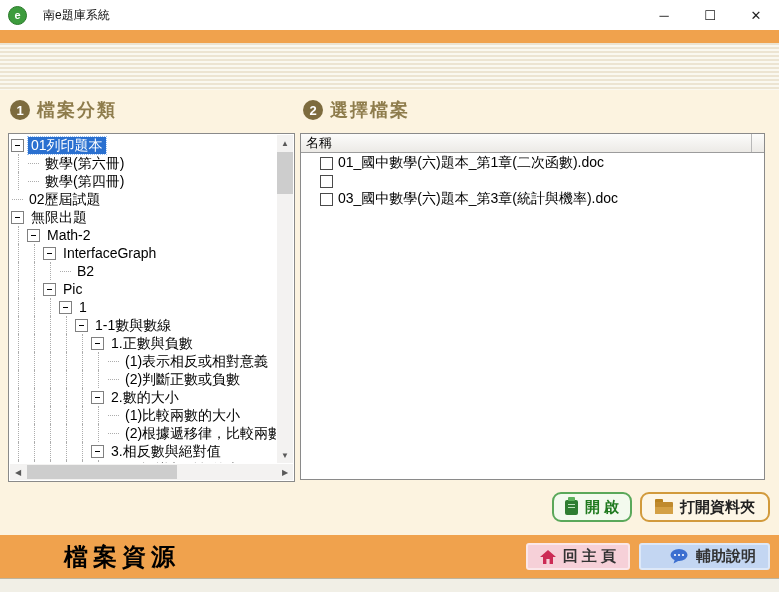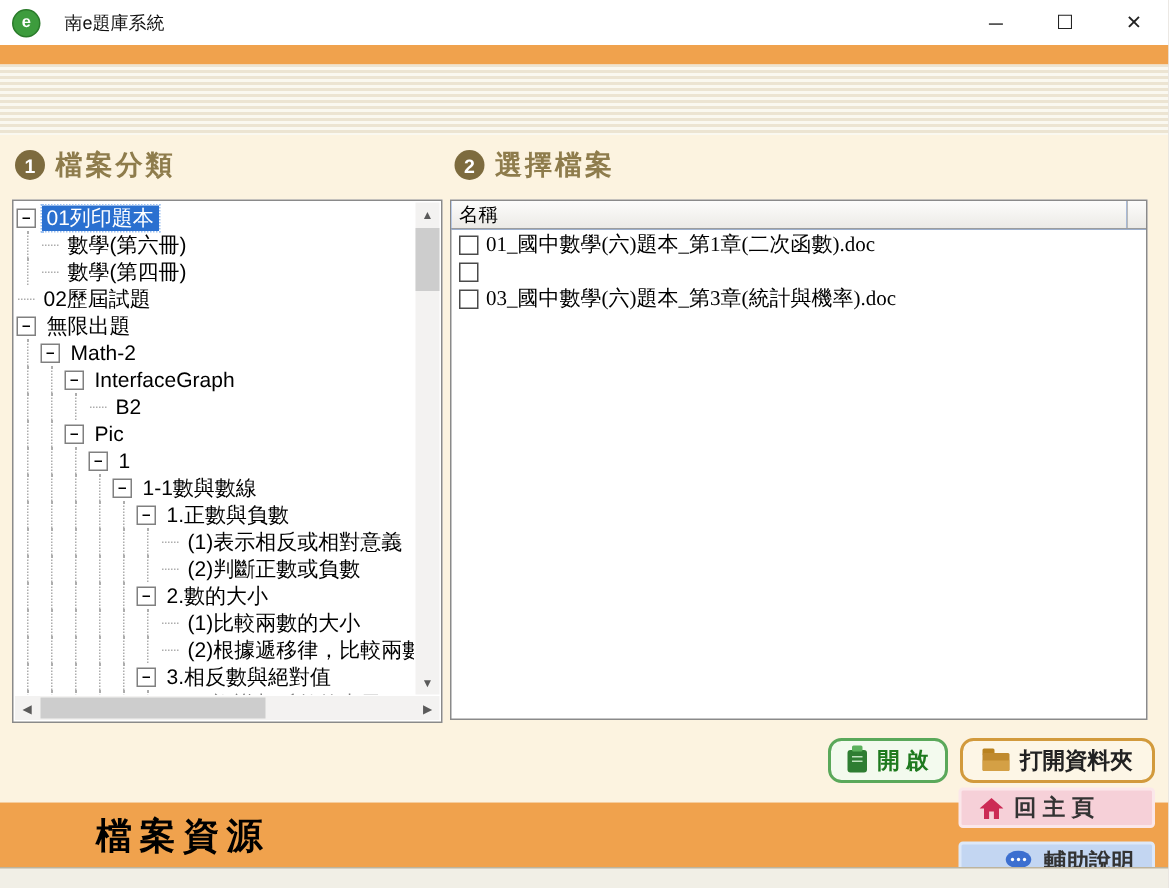--- a/index.html
+++ b/index.html
@@ -57,26 +57,26 @@
   .hscroll{position:absolute;left:1px;right:1px;bottom:1px;height:16px;background:#f3f2f1;}
   .hscroll .arr{position:absolute;top:0;width:16px;height:16px;display:flex;align-items:center;
                 justify-content:center;font-size:8px;color:#5a5a5a;}
   .hscroll .arr.left{left:0;}
   .hscroll .arr.right{right:0;}
   .hthumb{position:absolute;left:17px;top:1px;height:14px;width:150px;background:#cdcdcd;}
 
   
   #file-panel{position:absolute;left:300px;top:43px;width:465px;height:347px;background:#fff;
               border:1px solid #8a8a8a;box-sizing:border-box;}
-  #list-header{display:flex;height:18px;background:#3b82f6;border-bottom:1px solid #9c9c9c;}
+  #list-header{display:flex;height:18px;background:#86efac;border-bottom:1px solid #9c9c9c;}
   .hcell1{flex:1;font-size:13px;color:#000;padding-left:5px;line-height:18px;
           border-right:1px solid #b8b8b8;background:linear-gradient(#fcfcfb,#eceae6);}
   .hcell2{width:12px;background:linear-gradient(#fcfcfb,#eceae6);}
   #file-rows{padding-top:1px;}
-  .file-row{display:flex;align-items:center;height:18px;padding-left:5px;white-space:nowrap;font-family:Liberation Serif, serif;}
+  .file-row{display:flex;align-items:center;height:18px;padding-left:19px;white-space:nowrap;}
   .checkbox{width:11px;height:11px;flex:none;border:1px solid #4a4a4a;background:#fff;margin-right:5px;}
   .fname{font-size:14px;color:#000;}
 
   
   .act-btn{position:absolute;height:30px;border-radius:9px;display:flex;align-items:center;
            justify-content:center;gap:7px;box-sizing:border-box;cursor:default;}
   #btn-open{left:552px;top:402px;width:80px;border:2px solid #5aa85a;background:#f3faee;text-align:center;}
   #btn-open .lbl{color:#1f7a1f;font-size:15px;font-weight:bold;}
   .icon-clip{width:13px;height:15px;background:#2e7d32;border-radius:2px;position:relative;flex:none;}
   .icon-clip::before{content:"";position:absolute;top:-3px;left:3px;width:7px;height:4px;
@@ -88,21 +88,21 @@
   .icon-folder{width:18px;height:12px;position:relative;flex:none;margin-top:2px;}
   .icon-folder::before{content:"";position:absolute;top:-3px;left:0;width:8px;height:4px;
                        background:#b9821f;border-radius:1px 1px 0 0;}
   .icon-folder::after{content:"";position:absolute;inset:0;background:#c08a2e;border-radius:1px;
                       box-shadow:inset 0 -7px 0 #d4a045;}
 
   
   #footer{position:absolute;left:0;top:535px;width:779px;height:43px;
           background:var(--c-accent-orange,#f0a24d);display:flex;align-items:center;}
   #footer-title{color:#000000;font-size:24px;font-weight:bold;letter-spacing:5px;margin-left:64px;}
-  .footer-btns{margin-left:auto;display:flex;gap:9px;margin-right:9px;flex-direction:column;}
+  .footer-btns{margin-left:auto;display:flex;gap:9px;margin-right:9px;}
   .foot-btn{height:27px;border-radius:3px;display:flex;align-items:center;gap:7px;
             padding:0 12px;font-size:15px;font-weight:bold;color:#333;box-sizing:border-box;cursor:default;}
   #btn-home{background:#f6d0d8;border:2px solid #fbe7ea;}
   #btn-help{background:#c3d6f2;border:2px solid #dde8f8;padding-left:29px;}
   .foot-btn svg{flex:none;}
 
   #bottom-strip{position:absolute;left:0;top:578px;width:779px;height:14px;background:#f1efe6;
                 border-top:1px solid #bdb49e;box-sizing:border-box;}
 </style>
 </head>

